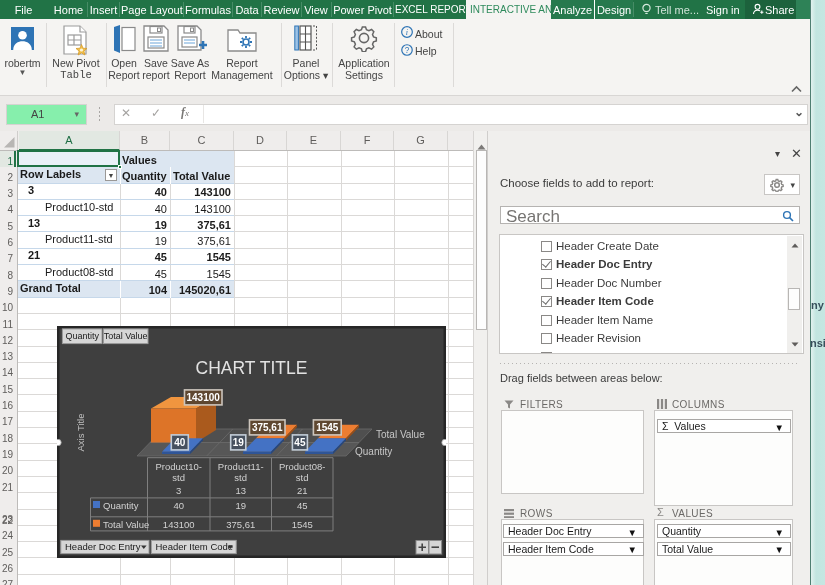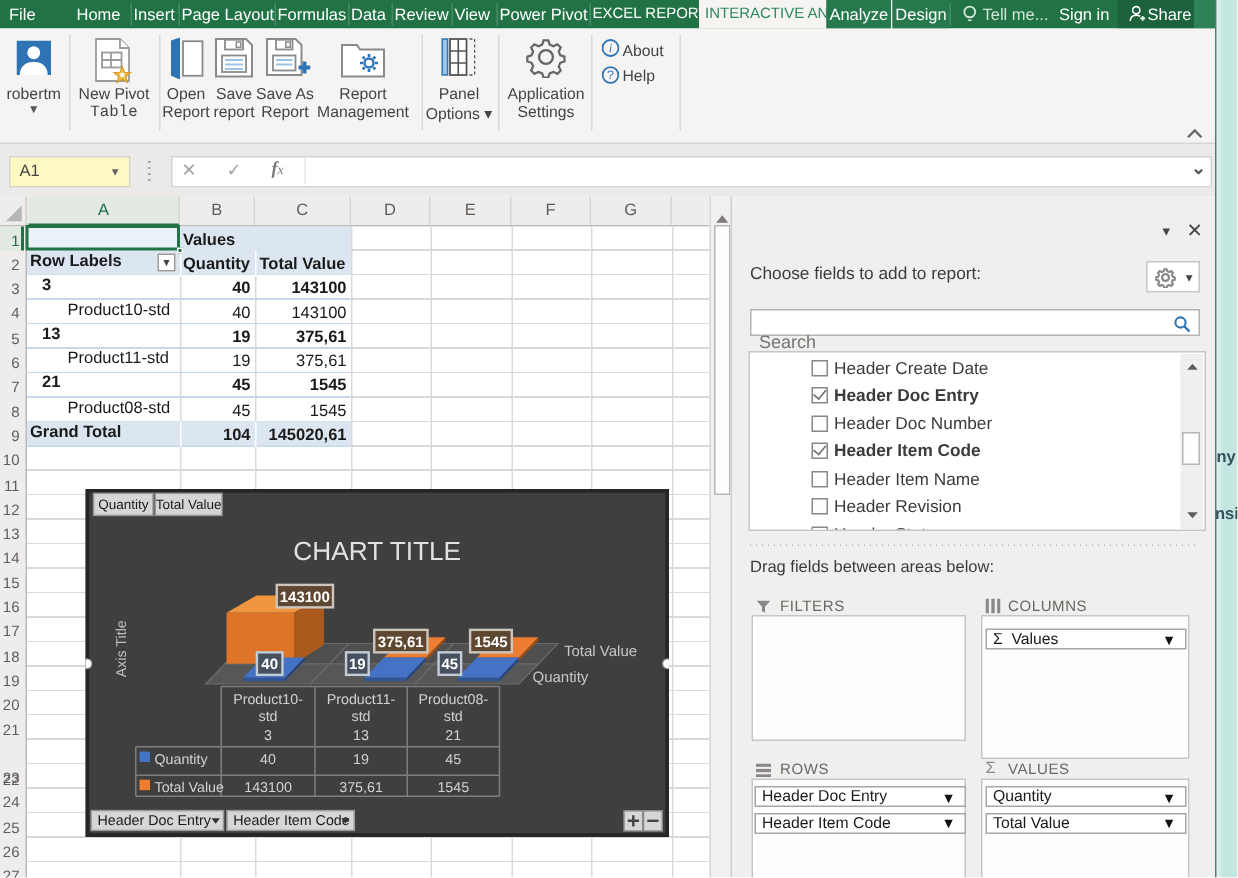--- a/index.html
+++ b/index.html
@@ -2,33 +2,33 @@
 <html><head>
 <meta charset="utf-8">
 <style>
   * { margin:0; padding:0; box-sizing:border-box; }
   html,body { width:825px; height:585px; overflow:hidden; }
   body { font-family:"Liberation Sans", sans-serif; position:relative; background:#fff; }
   .abs { position:absolute; }
 
   
   #tabbar { left:0; top:0; width:810px; height:19px; background:#217346; color:#fff; }
-  .tab { position:absolute; top:0; height:20px; line-height:20px; font-size:11px; color:#fff; text-align:left; white-space:nowrap; }
+  .tab { position:absolute; top:0; height:20px; line-height:20px; font-size:11px; color:#fff; text-align:center; white-space:nowrap; }
   .tabsep { position:absolute; top:2px; height:15px; width:1px; background:#468c66; }
   #seltab { position:absolute; top:0; height:19px; background:#f5f4f2; color:#2e8a5c; line-height:20px; white-space:nowrap; overflow:hidden; }
   .ctxtab { position:absolute; top:0; height:19px; background:#26794d; color:#fff; font-size:11px; line-height:20px; text-align:center; }
 
   
   #ribbon { left:0; top:19px; width:810px; height:77px; background:#f5f4f2; border-bottom:1px solid #d8d6d4; }
   .rsep { position:absolute; top:4px; height:64px; width:1px; background:#dcdad8; }
   .rlabel { position:absolute; font-size:10.5px; color:#444; text-align:center; white-space:nowrap; }
 
   
   #fbar { left:0; top:96px; width:810px; height:35px; background:#eceae8; }
-  #namebox { position:absolute; left:6px; top:8px; width:81px; height:21px; background:#fef9c3; border:1px solid #d5d3d1; font-size:11px; color:#444; line-height:18px; padding-left:6px; }
+  #namebox { position:absolute; left:6px; top:8px; width:81px; height:21px; background:#86efac; border:1px solid #d5d3d1; font-size:11px; color:#444; line-height:18px; padding-left:24px; }
   #ffield { position:absolute; left:114px; top:8px; width:694px; height:21px; background:#fff; border:1px solid #d5d3d1; }
 
   
   #colhead { left:0; top:131px; width:473px; height:20px; background:#efedec; border-bottom:1px solid #bdbbb9; }
   .chl { position:absolute; top:0; height:19px; line-height:19px; font-size:11px; color:#5f5d5b; text-align:center; border-right:1px solid #d8d6d4; }
   #rowhead { left:0; top:151px; width:18px; height:434px; background:#efedec; border-right:1px solid #bdbbb9; }
   .rhn { position:absolute; left:0; width:13px; text-align:right; font-size:10px; color:#5f5d5b; }
   #grid { left:18px; top:151px; width:455px; height:434px; background:#fff; }
   .vline { position:absolute; top:0; width:1px; height:434px; background:#dbd9d7; }
   .cell { position:absolute; font-size:11px; color:#1a1a1a; white-space:nowrap; }
@@ -321,21 +321,21 @@
   <div style="position:absolute; left:276px; top:43px; width:36px; height:21px; background:#fff; border:1px solid #c8c6c4;">
     <svg style="position:absolute;left:5px;top:3px;" width="14" height="14" viewBox="0 0 28 28">
         <g fill="none" stroke="#8a8886" stroke-width="3">
           <path d="M14 2.2 l1.7 0 1 3 2.6 1.1 2.9-1.4 2.4 2.4-1.4 2.9 1.1 2.6 3 1 0 3.4 -3 1 -1.1 2.6 1.4 2.9 -2.4 2.4 -2.9 -1.4 -2.6 1.1 -1 3 -3.4 0 -1 -3 -2.6 -1.1 -2.9 1.4 -2.4 -2.4 1.4 -2.9 -1.1 -2.6 -3 -1 0 -3.4 3 -1 1.1 -2.6 -1.4 -2.9 2.4 -2.4 2.9 1.4 2.6 -1.1 1 -3 z" transform="scale(0.93) translate(1,1)"></path>
           <circle cx="14" cy="14" r="4.6"></circle>
         </g>
       </svg>
     <span style="position:absolute; right:4px; top:5px; font-size:9px; color:#444;">▾</span>
   </div>
   <div style="position:absolute; left:12px; top:75px; width:300px; height:18px; background:#fff; border:1px solid #b5b3b1;">
-    <span style="position:absolute; left:5px; top:14px; font-size:12px; color:#767472;">Search</span>
+    <span style="position:absolute; left:5px; top:0; font-size:17px; color:#767472;">Search</span>
     <svg style="position:absolute; right:5px; top:2.5px;" width="12" height="12" viewBox="0 0 12 12">
         <circle cx="5" cy="5" r="3.4" fill="none" stroke="#2e74b5" stroke-width="1.4"></circle>
         <path d="M7.6 7.6 L11 11" stroke="#2e74b5" stroke-width="1.6"></path>
       </svg>
   </div>
 
   <div style="position:absolute; left:11px; top:103px; width:305px; height:120px; background:#fff; border:1px solid #c8c6c4; overflow:hidden;padding-left:30px;">
     <div class="fitem" style="top:5px;"><span class="cb"></span>Header Create Date</div>
     <div class="fitem b" style="top:23px;"><span class="cb ck"></span>Header Doc Entry</div>
     <div class="fitem" style="top:41.5px;"><span class="cb"></span>Header Doc Number</div>

